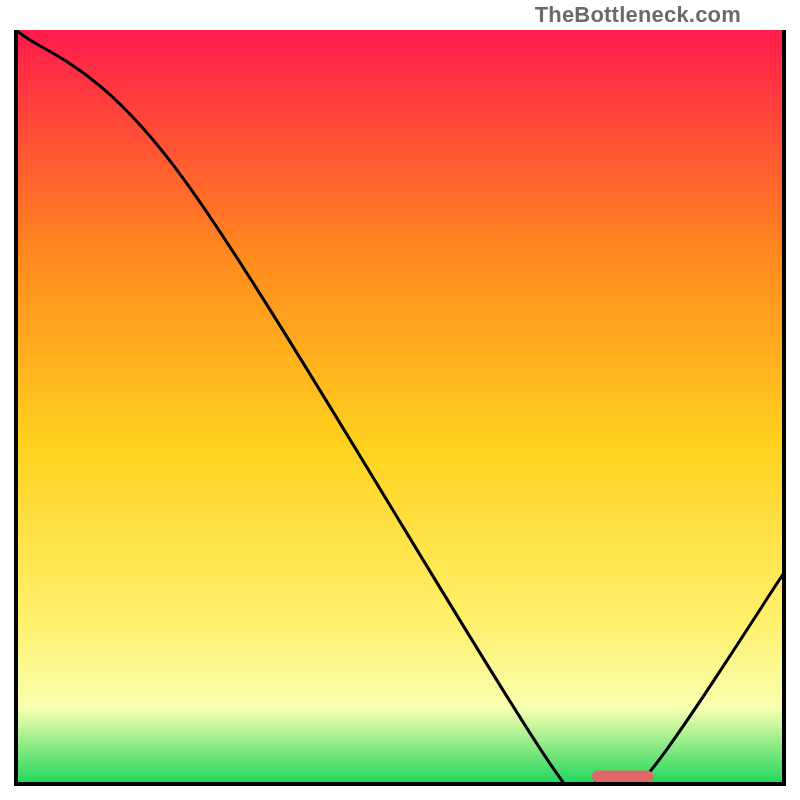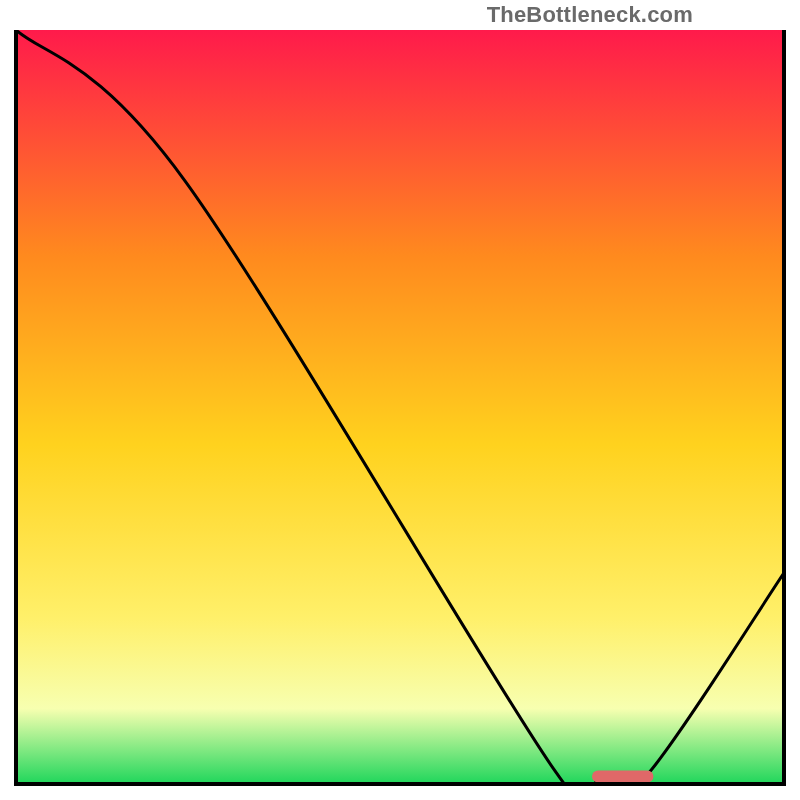--- a/index.html
+++ b/index.html
@@ -7,20 +7,21 @@
     padding: 0;
     width: 800px;
     height: 800px;
     background: #ffffff;
     font-family: Arial, Helvetica, sans-serif;
   }
   .stage {
     position: relative;
     width: 703px;
     height: 800px;
+    padding-left: 48px;
   }
   .watermark {
     position: absolute;
     top: 2px;
     right: 10px;
     font-size: 22px;
     font-weight: 600;
     color: #6a6a6a;
     letter-spacing: 0.2px;
     z-index: 10;

